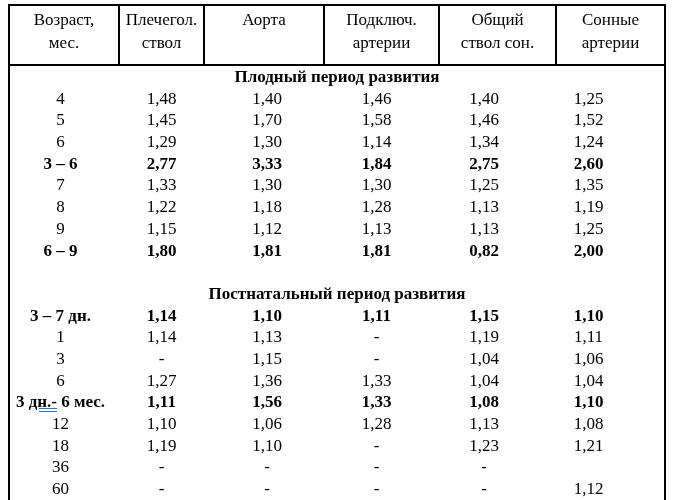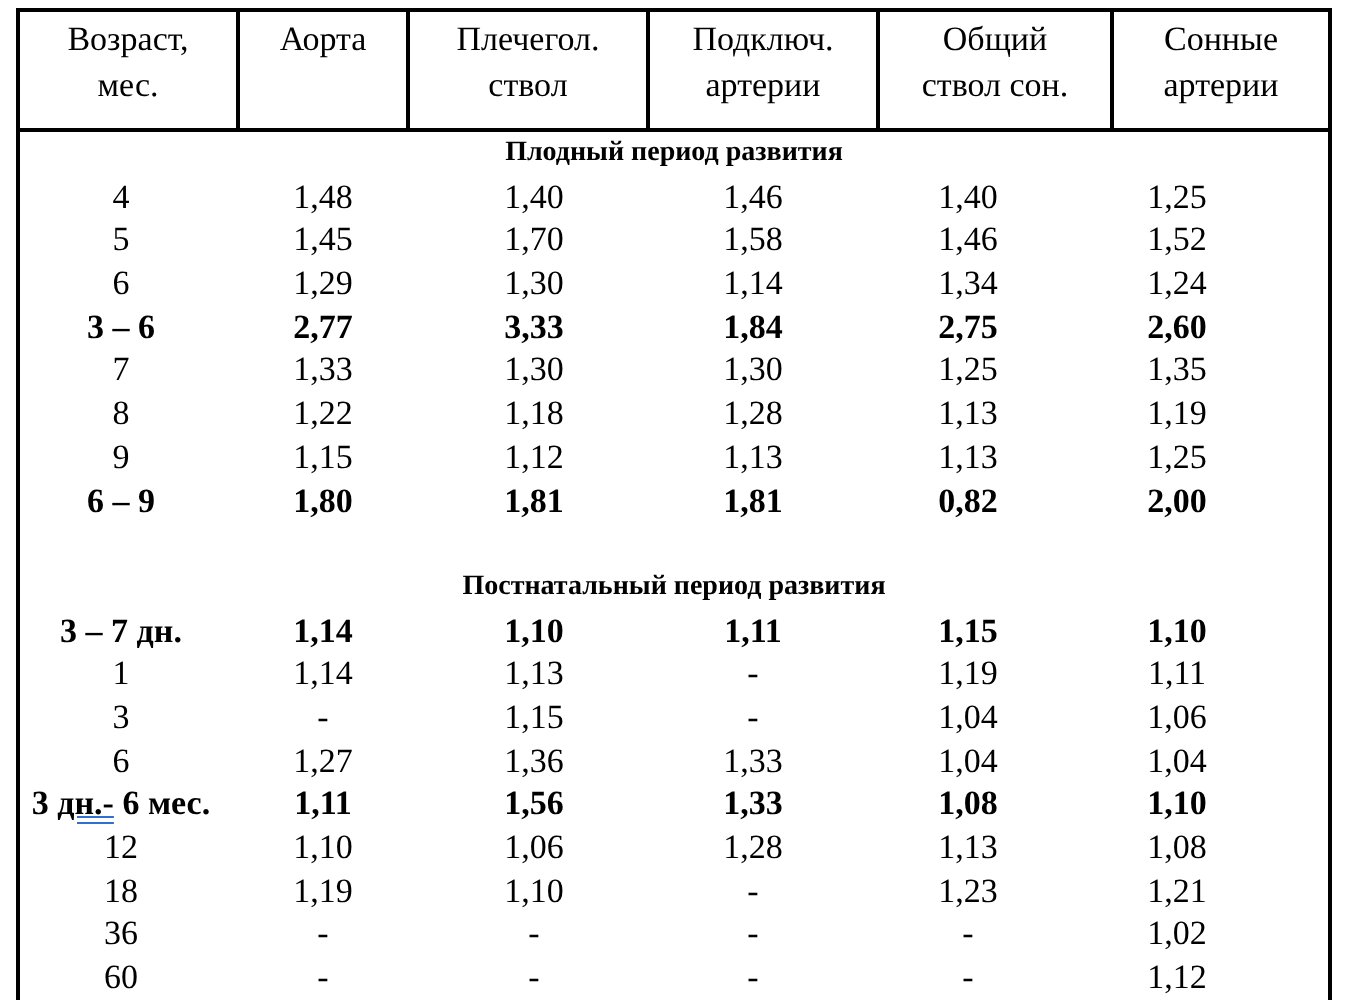--- a/index.html
+++ b/index.html
@@ -38,21 +38,21 @@
     overflow: hidden;
   }
   .header-cell:last-child { border-right: none; }
   .hline { display: block; }
 
   .section-title {
     height: 21.7px;
     line-height: 21.7px;
     text-align: center;
     font-weight: bold;
-    font-size: 14px;
+    font-size: 17px;
     white-space: nowrap;
   }
   .spacer-row { height: 21.7px; }
   .row {
     display: grid;
     grid-template-columns: 101px 101px 110px 109px 106px 103px 1fr;
     height: 21.7px;
   }
   .cell {
     text-align: center;
@@ -73,26 +73,26 @@
 
 <div class="page">
   <div class="table-wrap">
 
     <div class="header-row">
       <div class="header-cell">
         <span class="hline">Возраст,</span>
         <span class="hline">мес.</span>
       </div>
       <div class="header-cell">
+        <span class="hline">Плечегол.</span>
+        <span class="hline">ствол</span>
+      </div>
+      <div class="header-cell">
         <span class="hline">Аорта</span>
         <span class="hline"></span>
-      </div>
-      <div class="header-cell">
-        <span class="hline">Плечегол.</span>
-        <span class="hline">ствол</span>
       </div>
       <div class="header-cell">
         <span class="hline">Подключ.</span>
         <span class="hline">артерии</span>
       </div>
       <div class="header-cell">
         <span class="hline">Общий</span>
         <span class="hline">ствол сон.</span>
       </div>
       <div class="header-cell">
@@ -224,21 +224,20 @@
           <div class="cell">-</div>
           <div class="cell">1,23</div>
           <div class="cell">1,21</div>
         </div>
         <div class="row">
           <div class="cell">36</div>
           <div class="cell">-</div>
           <div class="cell">-</div>
           <div class="cell">-</div>
           <div class="cell">-</div>
-          <div class="cell">1,02</div>
         </div>
         <div class="row">
           <div class="cell">60</div>
           <div class="cell">-</div>
           <div class="cell">-</div>
           <div class="cell">-</div>
           <div class="cell">-</div>
           <div class="cell">1,12</div>
         </div>
       </div>

